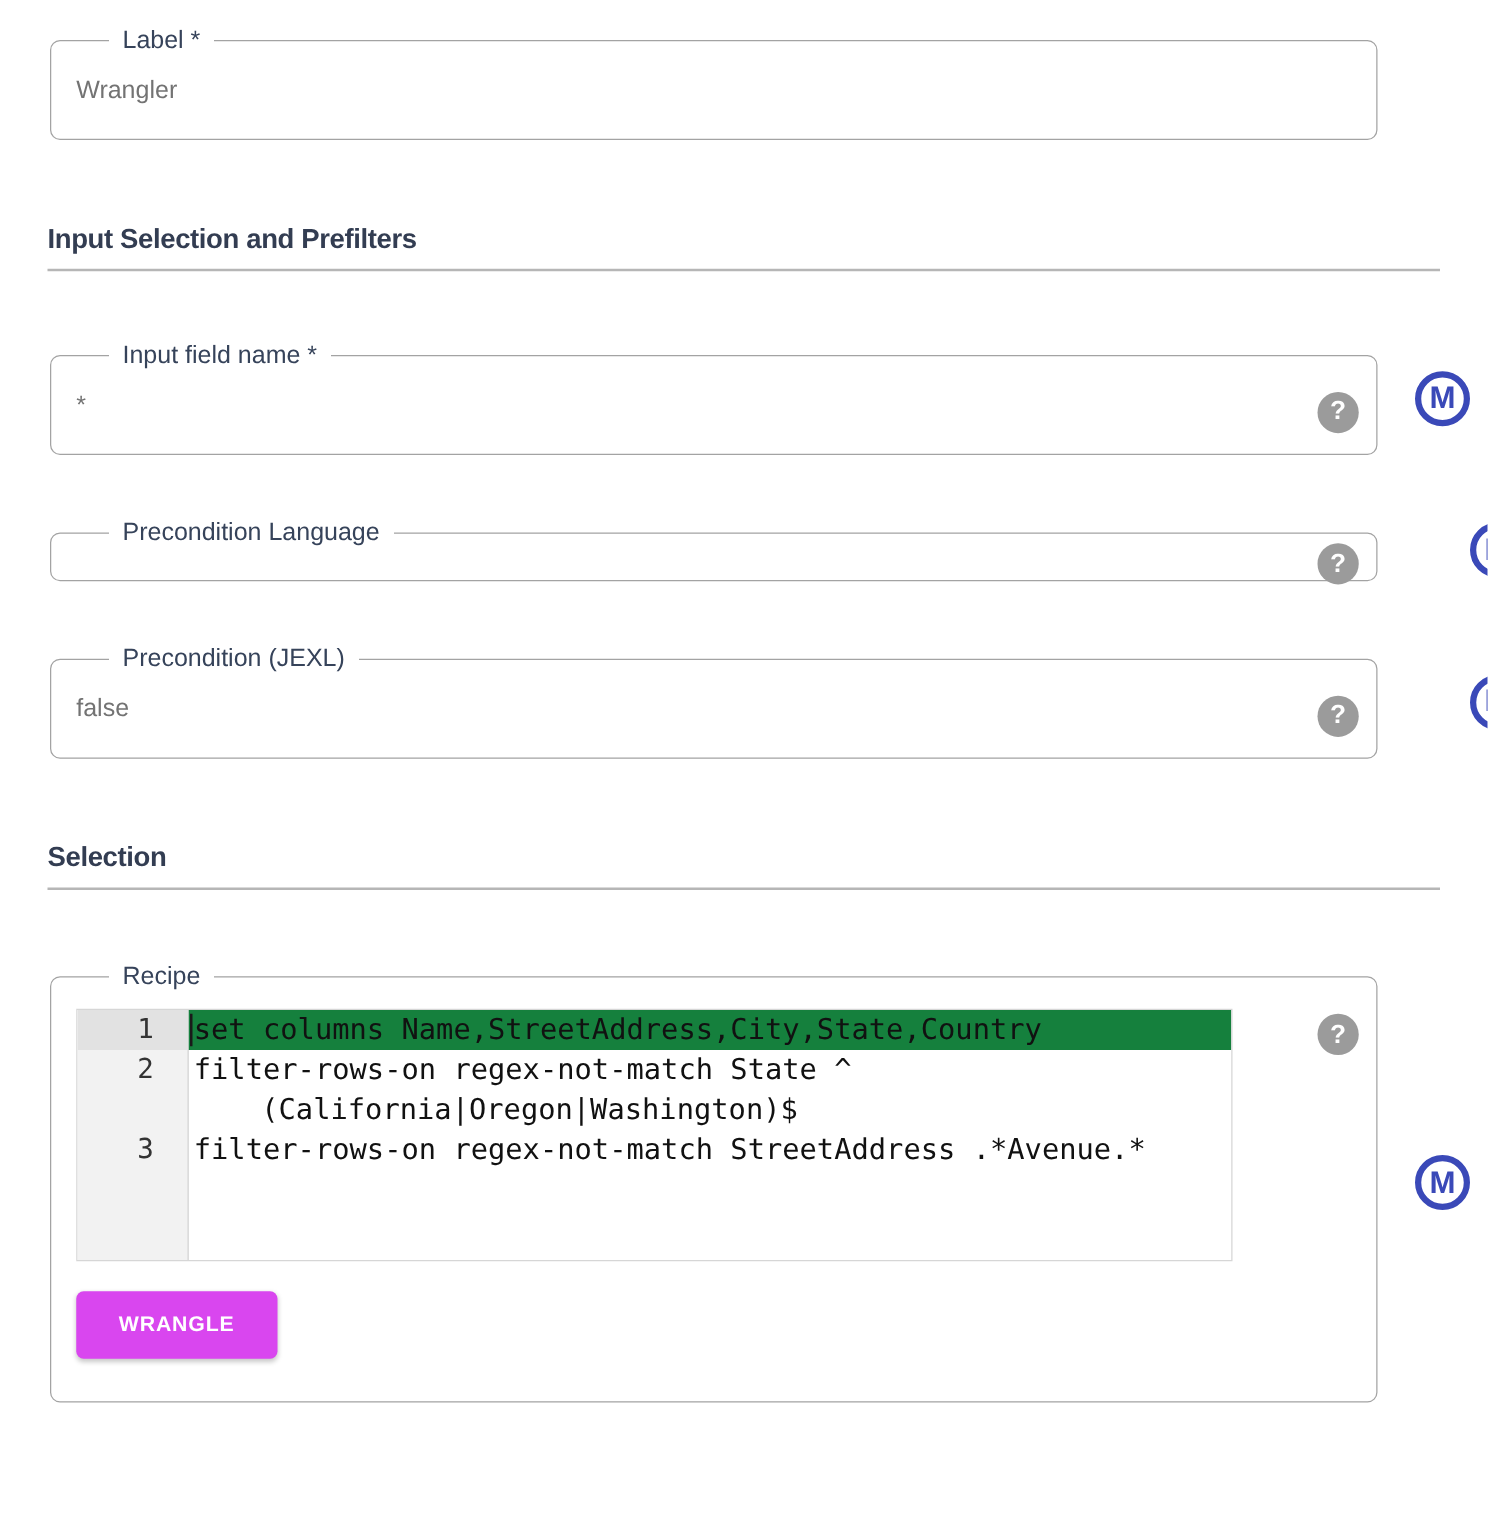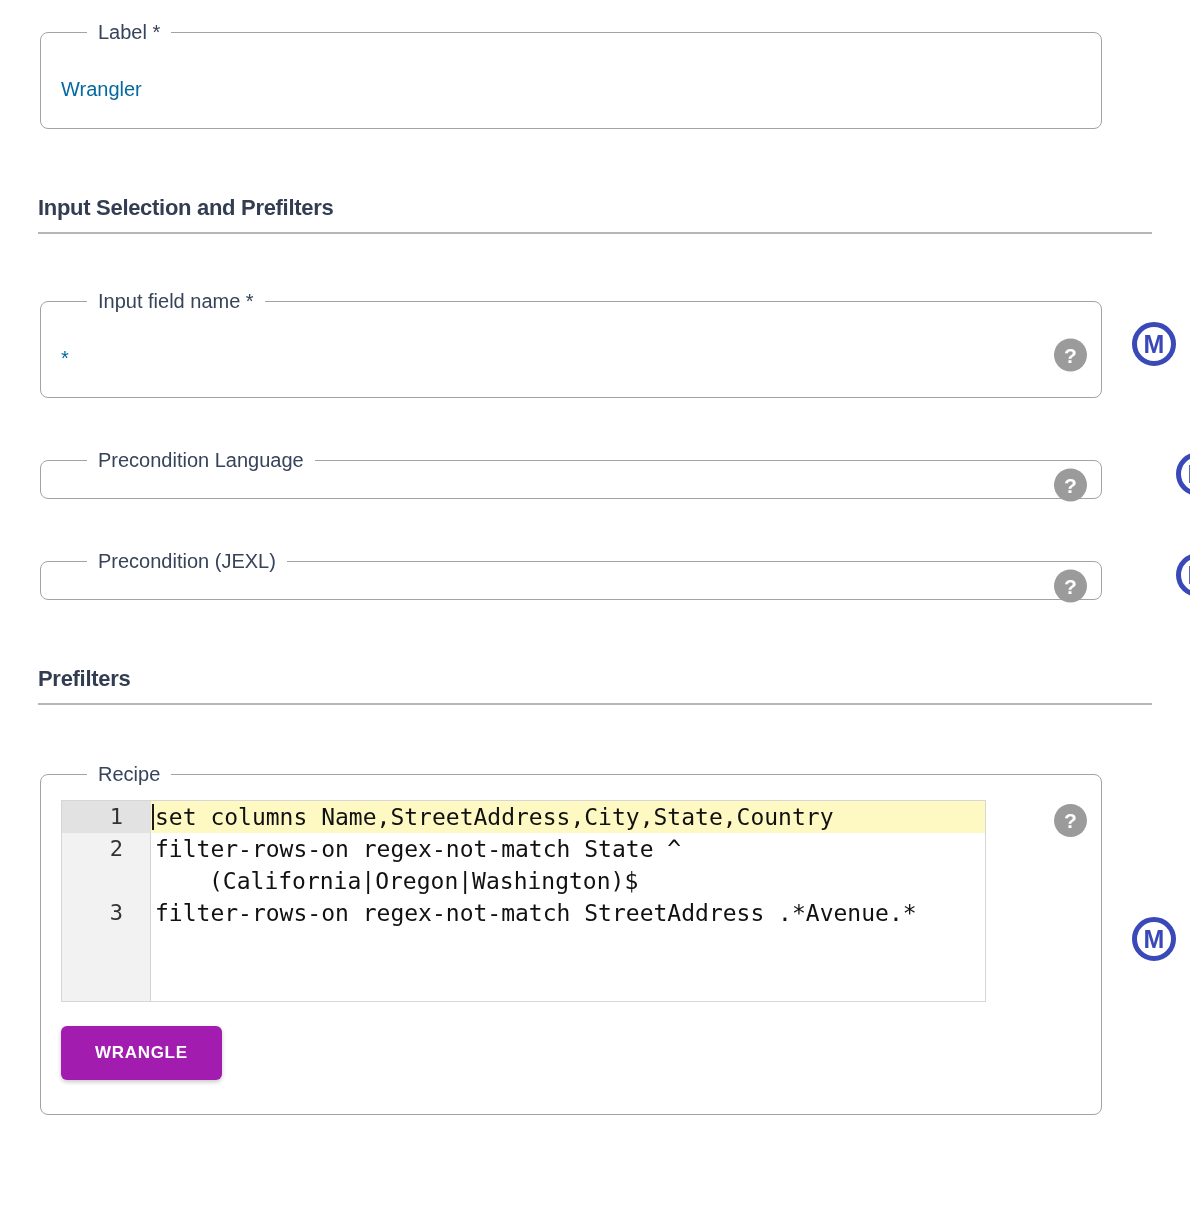--- a/index.html
+++ b/index.html
@@ -40,24 +40,24 @@
   }
   fieldset.tf legend {
     margin-left: 26px;
     padding: 0 11px;
     font-size: 20px;
     line-height: 23px;
     color: #36435a;
     white-space: pre;
   }
   .tf-value {
-    margin-top: 33px;
+    margin-top: 16px;
     font-size: 20px;
     line-height: 25px;
-    color: #0369a1;
+    color: #737373;
   }
 
   
   .help-icon {
     position: absolute;
     right: 14px;
     top: 50%;
     transform: translateY(-50%);
     width: 33px; height: 33px;
     border-radius: 50%;
@@ -131,37 +131,37 @@
     font-size: 22px;
   }
   .cm-line {
     flex: 1;
     position: relative;
     padding-left: 4px;
     color: #111111;
     white-space: pre;
   }
   .cm-line.wrapped { padding-left: 58px; }
-  .cm-row.active .cm-line { background: #fef9c3; }
+  .cm-row.active .cm-line { background: #15803d; }
   .cm-row.active .cm-gutter-cell { background: #e2e2e2; }
   .caret {
     position: absolute; left: 1px; top: 3px;
     width: 2px; height: 26px;
     background: #1a1a1a;
   }
 
   
   .wrangle-btn {
     margin-top: 24px;
     display: inline-flex;
     align-items: center;
     justify-content: center;
     height: 54px;
     padding: 0 34px;
-    background: #a21caf;
+    background: #d946ef;
     color: #ffffff;
     border: none;
     border-radius: 6px;
     font-family: "Liberation Sans", sans-serif;
     font-size: 17px;
     font-weight: 700;
     letter-spacing: 0.7px;
     box-shadow: 0 2px 4px rgba(0,0,0,0.22);
     cursor: pointer;
   }
@@ -196,26 +196,27 @@
     <fieldset class="tf">
       <legend>Precondition Language</legend>
       <div class="help-icon">?</div>
     </fieldset>
     <button class="macro-btn">M</button>
   </div>
 
   <div class="field-row mt">
     <fieldset class="tf">
       <legend>Precondition (JEXL)</legend>
+      <div class="tf-value" role="textbox">false</div>
       <div class="help-icon">?</div>
     </fieldset>
     <button class="macro-btn">M</button>
   </div>
 
-  <h2 class="section-title">Prefilters</h2>
+  <h2 class="section-title">Selection</h2>
   <hr class="section-divider">
 
   <div class="field-row mt-recipe">
     <fieldset class="tf recipe">
       <legend>Recipe</legend>
 
       <div class="cm-editor">
         <div class="cm-gutter-bg"></div>
         <div class="cm-row active">
           <div class="cm-gutter-cell">1</div>

